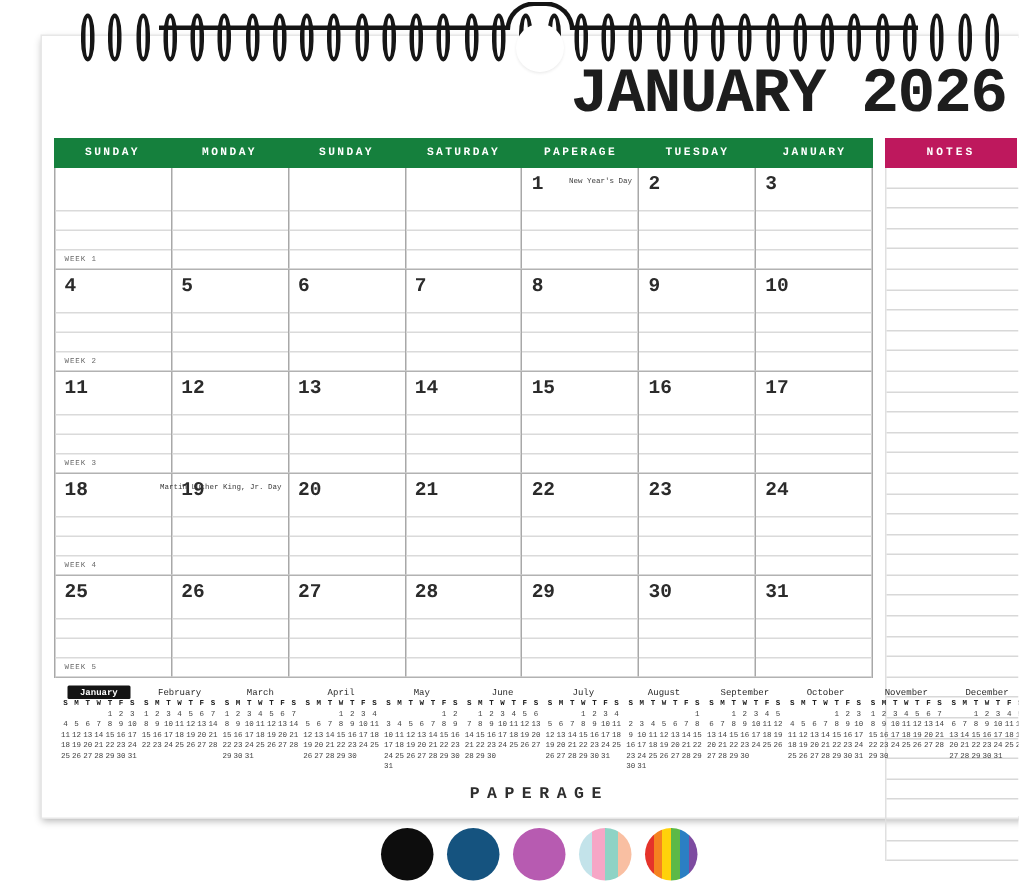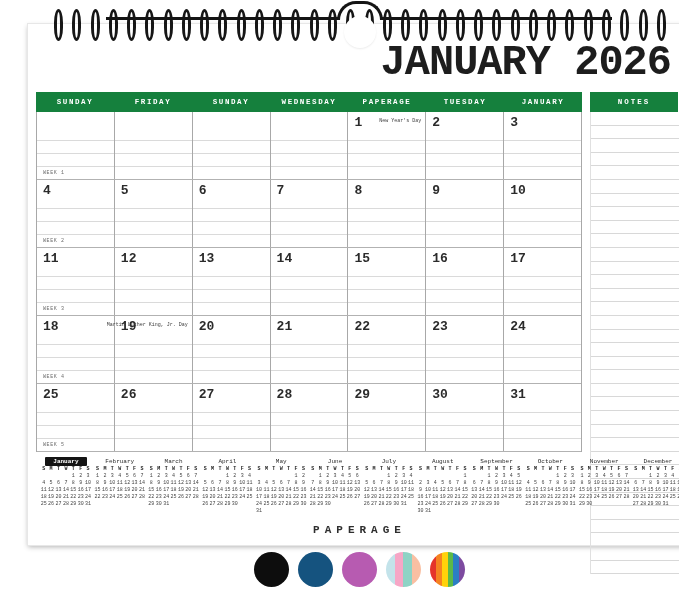--- a/index.html
+++ b/index.html
@@ -26,21 +26,21 @@
   .title{position:absolute;top:42px;right:28px;margin:0;font-size:42px;line-height:42px;
          font-weight:bold;letter-spacing:-1px;color:#1d1d1d;z-index:2;}
 
   
   .dow-bar{position:absolute;left:16px;top:92px;width:546px;height:20px;background:#15803d;
            display:flex;z-index:2;}
   .wd{flex:1;color:#fff;font-size:7.5px;font-weight:bold;letter-spacing:1.6px;text-align:center;
       line-height:21px;}
 
   
-  .notes-header{position:absolute;left:570px;top:92px;width:88px;height:20px;background:#15803d;
+  .notes-header{position:absolute;left:570px;top:92px;width:88px;height:20px;background:#be185d;
                 color:#fff;font-size:7.5px;font-weight:bold;letter-spacing:2px;text-align:center;
                 line-height:21px;z-index:2;}
   .notes-lines{position:absolute;left:570px;top:112px;width:88px;z-index:2;border-left:1px solid #e0e0e0;}
   .note-line{height:12.6px;border-bottom:1px solid #d8d8d8;}
 
   
   .grid{position:absolute;left:16px;top:112px;width:546px;z-index:2;
         border-left:1px solid #a8a8a8;border-right:1px solid #a8a8a8;box-sizing:border-box;}
   .week-row{display:flex;height:67px;border-bottom:1px solid #b2b2b2;}
   .day-cell{position:relative;flex:1;border-right:1px solid #a8a8a8;box-sizing:border-box;}
@@ -113,23 +113,23 @@
     </div>
   <div class="wire wire-left"></div>
   <div class="wire wire-right"></div>
   <div class="hanger-hole"></div>
   <div class="hanger"></div>
 
   <h1 class="title">JANUARY 2026</h1>
 
   <div class="dow-bar">
       <div class="wd">SUNDAY</div>
-      <div class="wd">FRIDAY</div>
+      <div class="wd">MONDAY</div>
       <div class="wd">SUNDAY</div>
-      <div class="wd">WEDNESDAY</div>
+      <div class="wd">SATURDAY</div>
       <div class="wd">PAPERAGE</div>
       <div class="wd">TUESDAY</div>
       <div class="wd">JANUARY</div>
     </div>
   <div class="notes-header">NOTES</div>
 
   <div class="grid">
       <div class="week-row">
         <div class="day-cell">
           <div class="date-num"></div>

